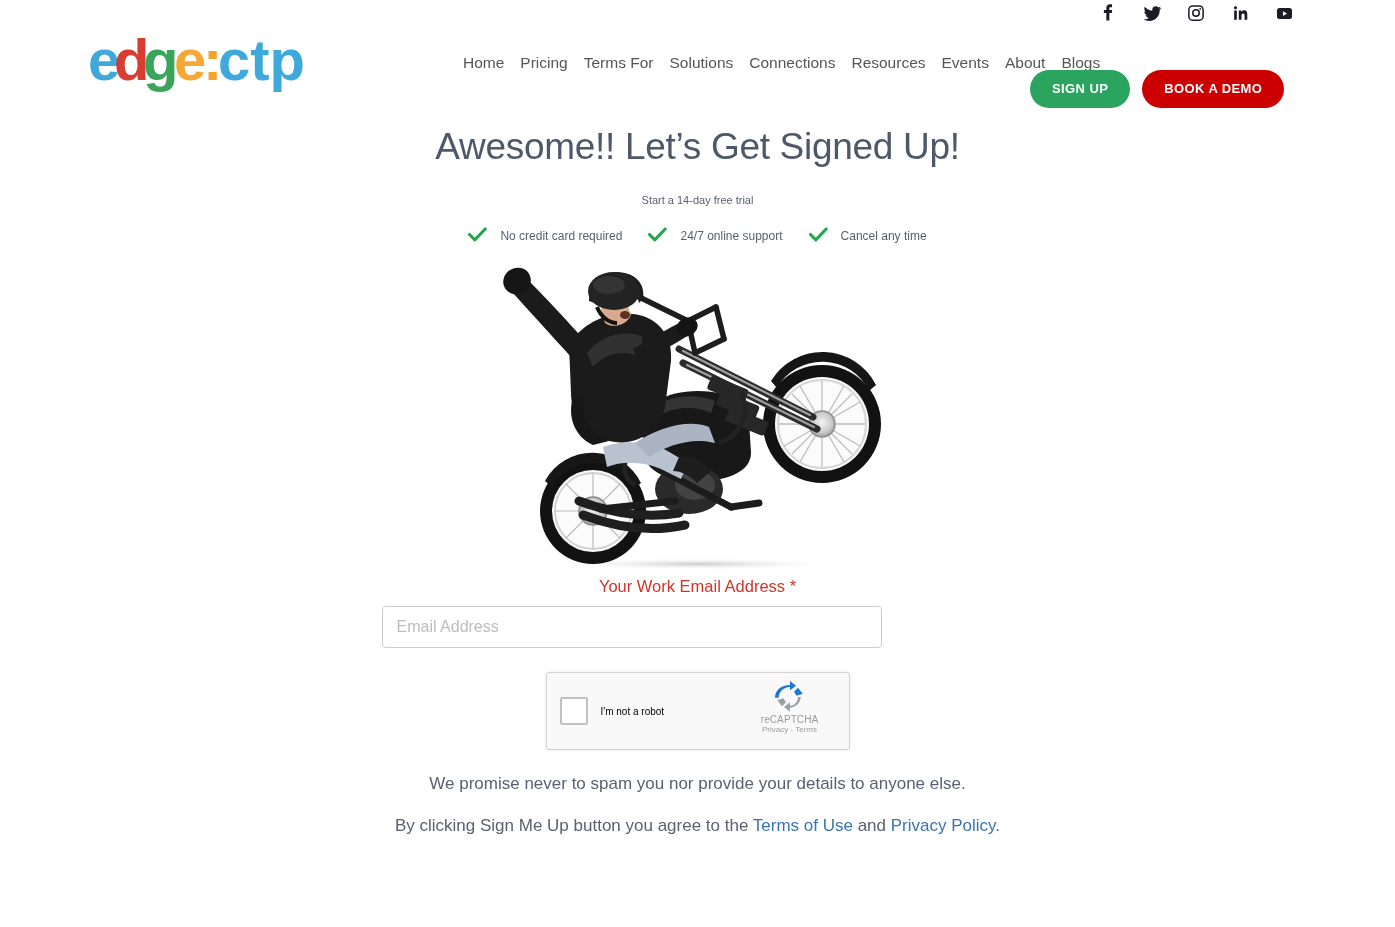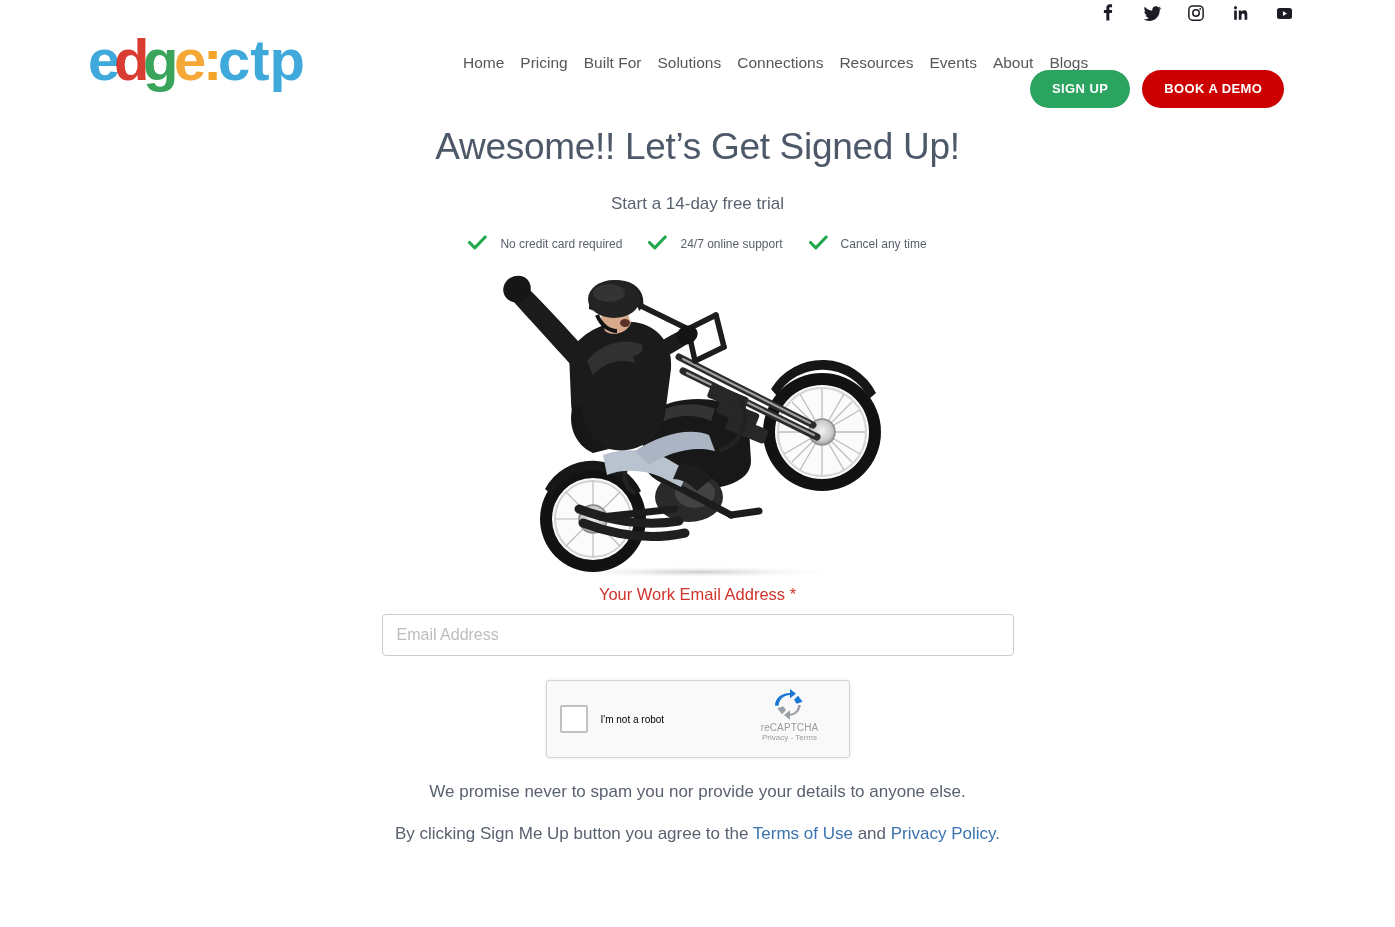--- a/index.html
+++ b/index.html
@@ -92,21 +92,21 @@
   }
   .headline {
     margin: 16px 0 0 0;
     font-size: 37px;
     font-weight: normal;
     color: #4d5968;
     letter-spacing: -0.3px;
   }
   .subhead {
     margin: 26px 0 0 0;
-    font-size: 17px;
+    font-size: 11px;
     color: #5a6270;
   }
   .ticks {
     margin: 21px 0 0 0;
     display: flex;
     justify-content: center;
     align-items: center;
     gap: 26px;
   }
   .tick-item {
@@ -135,21 +135,21 @@
   }
   .field-label {
     color: #d0342c;
     font-size: 16.5px;
     margin: 0 0 10px 0;
     display: block;
   }
   .field-label .req { color: #d0342c; }
   .email-input {
     display: block;
-    width: 632px;
+    width: 500px;
     height: 42px;
     border: 1px solid #cccccc;
     border-radius: 4px;
     padding: 0 14px;
     font-size: 16px;
     color: #333;
     font-family: "Liberation Sans", sans-serif;
     background: #fff;
     outline: none;
   }
@@ -292,21 +292,21 @@
         <text x="86" y="46" fill="#f5a42b" opacity="0.95">e</text>
         <text x="115" y="46" fill="#f5a42b">:</text>
         <text x="130" y="46" fill="#3fa9dc">ctp</text>
       </g>
     </svg>
   </a>
 
   <nav class="nav">
     <a href="#">Home</a>
     <a href="#">Pricing</a>
-    <a href="#">Built For</a>
+    <a href="#">Terms For</a>
     <a href="#">Solutions</a>
     <a href="#">Connections</a>
     <a href="#">Resources</a>
     <a href="#">Events</a>
     <a href="#">About</a>
     <a href="#">Blogs</a>
   </nav>
 
   <div class="header-btns">
     <button class="btn-pill btn-signup">SIGN UP</button>

